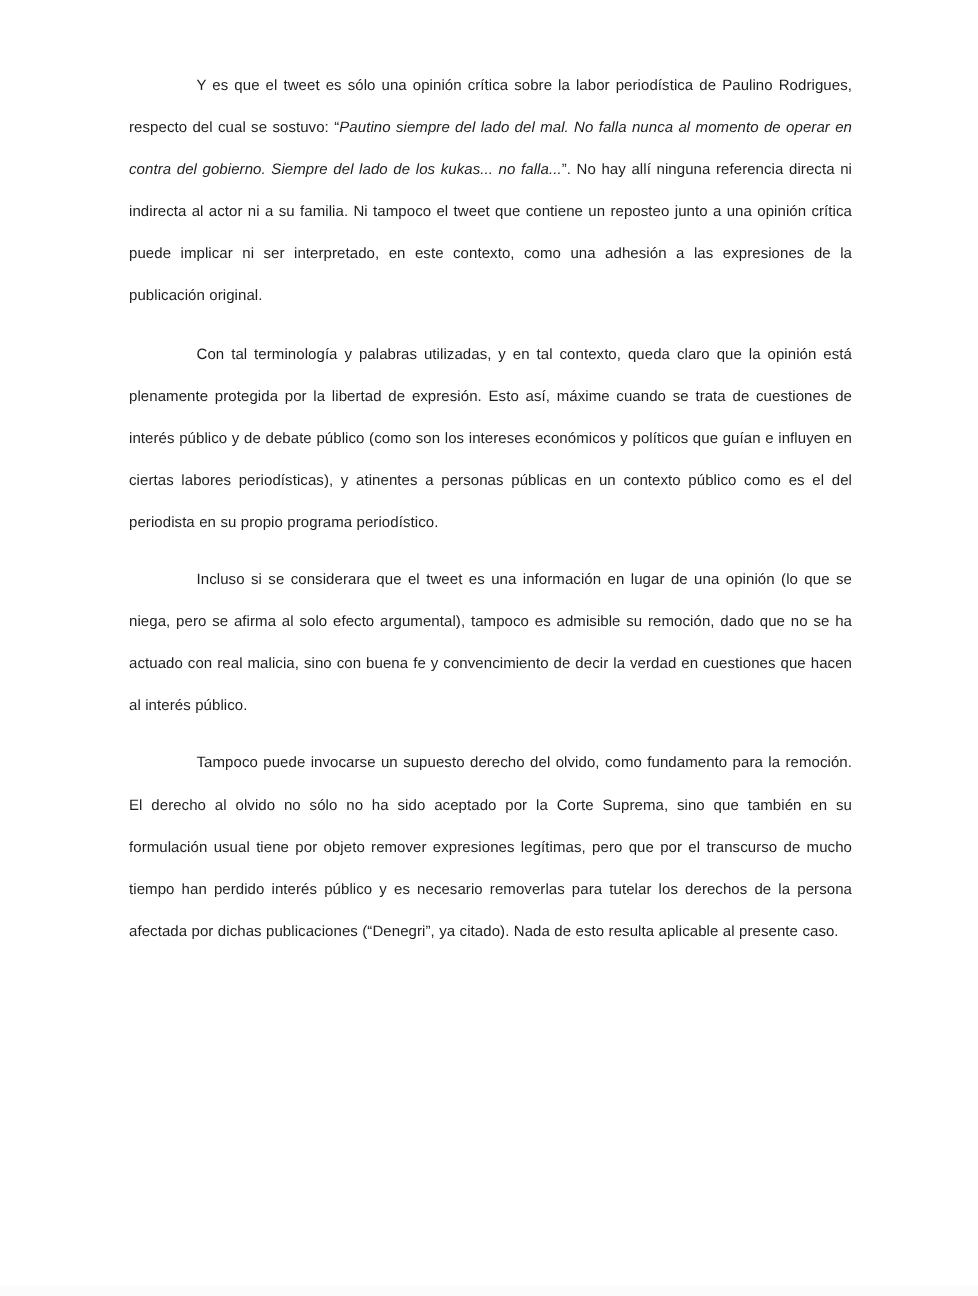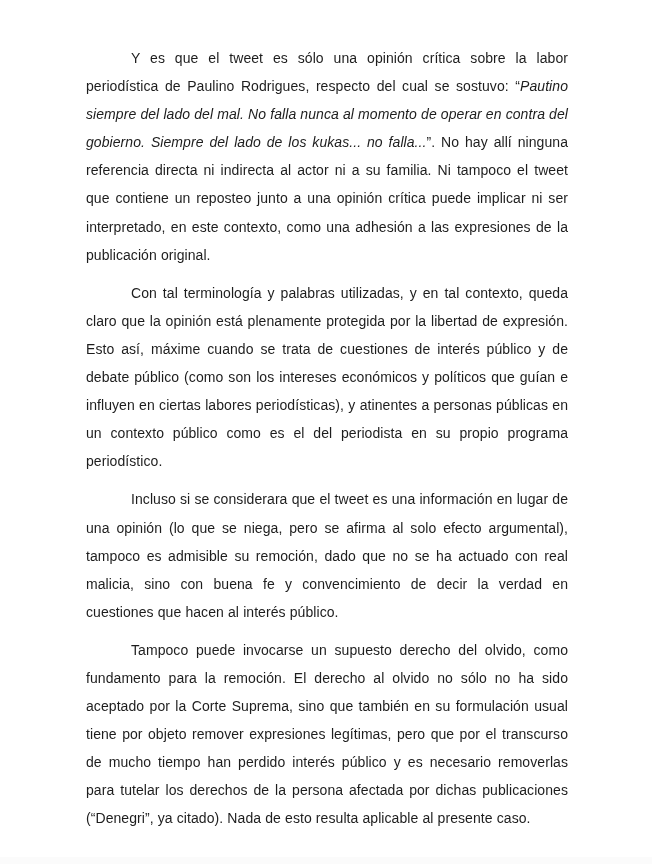--- a/index.html
+++ b/index.html
@@ -28,21 +28,21 @@
   .page-body {
     position: absolute;
     left: 86px;
     top: 44px;
     width: 482px;
   }
 
   .doc-paragraph {
     margin: 0 0 10px 0;
     padding: 0;
-    font-size: 14px;
+    font-size: 10px;
     line-height: 28.1px;
     text-align: justify;
     text-justify: inter-word;
     text-indent: 45px;
     color: #1d1d1d;
     letter-spacing: 0.005em;
     word-spacing: 0.01em;
   }
 
   .doc-paragraph:last-child {

